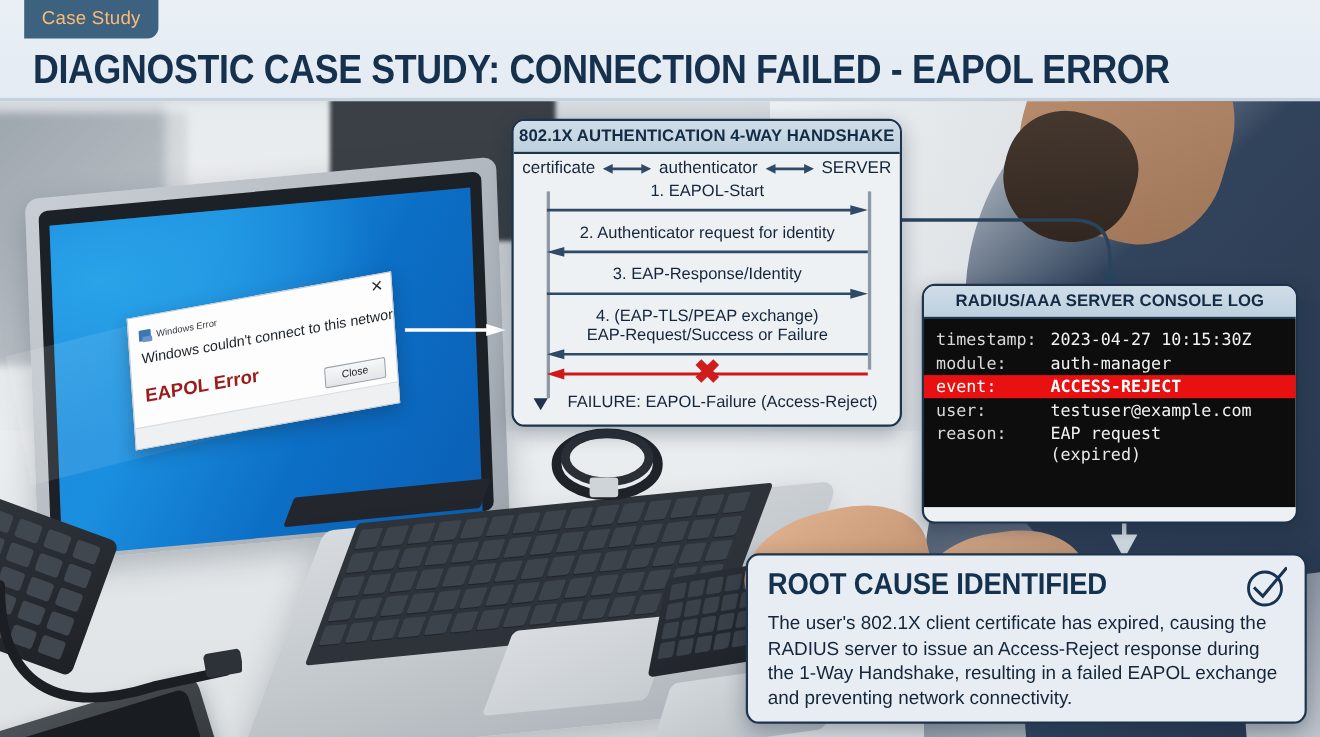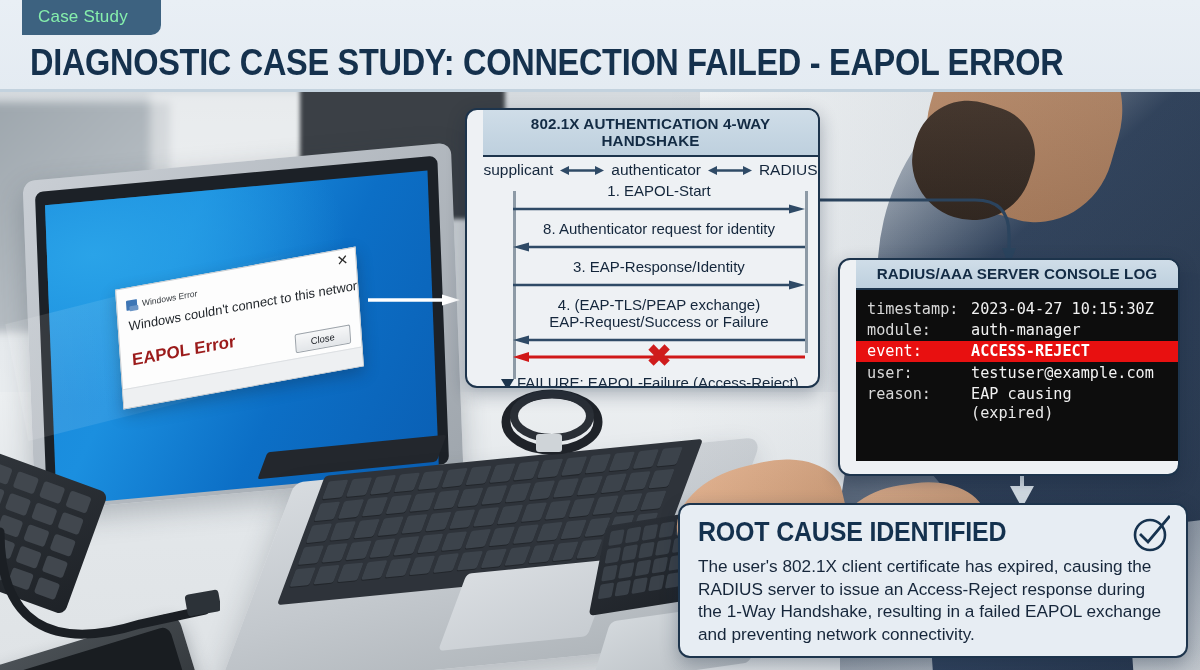--- a/index.html
+++ b/index.html
@@ -12,22 +12,22 @@
   #root { position: relative; width: 1200px; height: 670px; overflow: hidden; }
 
   
   .header {
     position: absolute; left: 0; top: 0; width: 1200px; height: 92px;
     background: linear-gradient(180deg, #e9eff5 0%, #e4ebf2 100%);
     border-bottom: 3px solid #c3d2de;
   }
   .badge {
     position: absolute; left: 22px; top: 0;
-    background: #3d6280; color: #86efac;
-    font-size: 17px; padding: 7px 33px 8px 16px;
+    background: #3d6280; color: #fdba74;
+    font-size: 17px; padding: 7px 16px 8px 16px;
     border-radius: 0 0 10px 0;
     letter-spacing: .2px;
   }
   .title {
     position: absolute; left: 30px; top: 42px;
     font-size: 32.5px; font-weight: bold; color: #15314d;
     letter-spacing: -0.3px; white-space: nowrap;
     transform: scaleY(1.14); transform-origin: left top;
   }
 
@@ -217,21 +217,20 @@
   .wht-arrow { position:absolute; left:368px; top:294px; width:92px; height:12px; }
 
   
   .panel {
     position:absolute;
     background:#eef1f4;
     border:2.5px solid #1d344c;
     border-radius:12px;
     box-shadow: 0 6px 18px rgba(20,35,55,.32);
     overflow:hidden;
-    padding-left:16px;
   }
   .panel-hd {
     background: linear-gradient(180deg,#cfdde8,#bed0de);
     border-bottom:2.5px solid #1d344c;
     color:#132b44; font-weight:bold; text-align:center;
     letter-spacing:.1px;
   }
 
   
   #hs { left:465px; top:108px; width:355px; height:280px; }
@@ -251,21 +250,21 @@
     font-size:15px; color:#14263b; text-align:center; white-space:nowrap;
     line-height:1.12;
   }
   .msg .line { position:relative; height:12px; margin-top:1px; }
   .fail-x {
     position:absolute; left:50%; top:-9px; transform:translateX(-50%);
     color:#cf1c1c; font-size:30px; font-weight:bold; line-height:1;
   }
   .fail-lbl {
     position:absolute; left:18px; bottom:4px; font-size:15px; color:#14263b;
-    white-space:nowrap; display:flex; align-items:center; gap:3px;
+    white-space:nowrap; display:flex; align-items:center; gap:18px;
   }
 
   
   #log { left:838px; top:258px; width:342px; height:218px; }
   #log .panel-hd { font-size:15.2px; padding:5px 0 6px; }
   .log-body {
     background:#0d0d0d; height:171px; padding:9px 8px 6px 11px;
     font-family: "DejaVu Sans Mono", monospace; font-size:15.2px;
     color:#e9e9e9;
   }
@@ -519,50 +518,50 @@
 
   <svg class="wht-arrow" viewBox="0 0 92 12">
     <path d="M0,6 L78,6" stroke="#ffffff" stroke-width="3.4"></path>
     <path d="M92,6 L74,0.5 L74,11.5 Z" fill="#ffffff"></path>
   </svg>
 
   <div class="panel" id="hs">
     <div class="panel-hd">802.1X AUTHENTICATION 4-WAY HANDSHAKE</div>
     <div class="hs-body">
       <div class="actors">
-        <span>supplicant</span>
+        <span>certificate</span>
         <svg class="bi-arrow" viewBox="0 0 44 13">
           <path d="M6,6.5 L38,6.5" stroke="#2f4a66" stroke-width="2.4"></path>
           <path d="M0,6.5 L9,2 L9,11 Z" fill="#2f4a66"></path>
           <path d="M44,6.5 L35,2 L35,11 Z" fill="#2f4a66"></path>
         </svg>
         <span>authenticator</span>
         <svg class="bi-arrow" viewBox="0 0 44 13">
           <path d="M6,6.5 L38,6.5" stroke="#2f4a66" stroke-width="2.4"></path>
           <path d="M0,6.5 L9,2 L9,11 Z" fill="#2f4a66"></path>
           <path d="M44,6.5 L35,2 L35,11 Z" fill="#2f4a66"></path>
         </svg>
-        <span>RADIUS</span>
+        <span>SERVER</span>
       </div>
 
       <div class="lifeline ll-l"></div>
       <div class="lifeline ll-r"></div>
 
       <div class="msg" style="top:26px">
         <div class="lbl">1. EAPOL-Start</div>
         <div class="line">
           <svg width="292" height="12" viewBox="0 0 292 12">
             <path d="M0,6 L280,6" stroke="#2f4a66" stroke-width="2.4"></path>
             <path d="M292,6 L276,1.5 L276,10.5 Z" fill="#2f4a66"></path>
           </svg>
         </div>
       </div>
 
       <div class="msg" style="top:64px">
-        <div class="lbl">8. Authenticator request for identity</div>
+        <div class="lbl">2. Authenticator request for identity</div>
         <div class="line">
           <svg width="292" height="12" viewBox="0 0 292 12">
             <path d="M292,6 L12,6" stroke="#2f4a66" stroke-width="2.4"></path>
             <path d="M0,6 L16,1.5 L16,10.5 Z" fill="#2f4a66"></path>
           </svg>
         </div>
       </div>
 
       <div class="msg" style="top:102px">
         <div class="lbl">3. EAP-Response/Identity</div>
@@ -617,21 +616,21 @@
         <div class="log-row alert">
           <span class="log-k">event:</span>
           <span class="log-v">ACCESS-REJECT</span>
         </div>
         <div class="log-row">
           <span class="log-k">user:</span>
           <span class="log-v">testuser@example.com</span>
         </div>
         <div class="log-row">
           <span class="log-k">reason:</span>
-          <span class="log-v">EAP causing</span>
+          <span class="log-v">EAP request</span>
         </div>
         <div class="log-cont">(expired)</div>
       </div>
   </div>
 
   <div class="panel" id="rc">
     <div class="rc-title">ROOT CAUSE IDENTIFIED</div>
     <svg class="rc-check" viewBox="0 0 38 38">
       <circle cx="18" cy="20" r="15" fill="none" stroke="#17334f" stroke-width="2.6"></circle>
       <path d="M9,20 L16,27 L37,2" fill="none" stroke="#17334f" stroke-width="2.8" stroke-linecap="square"></path>

